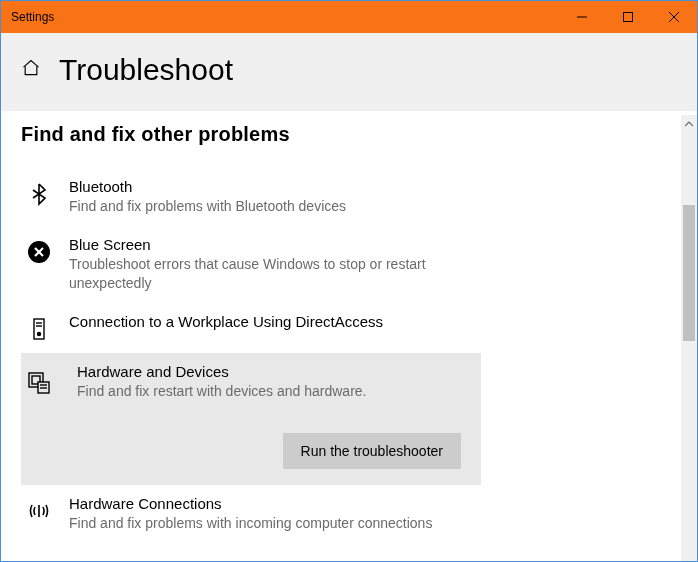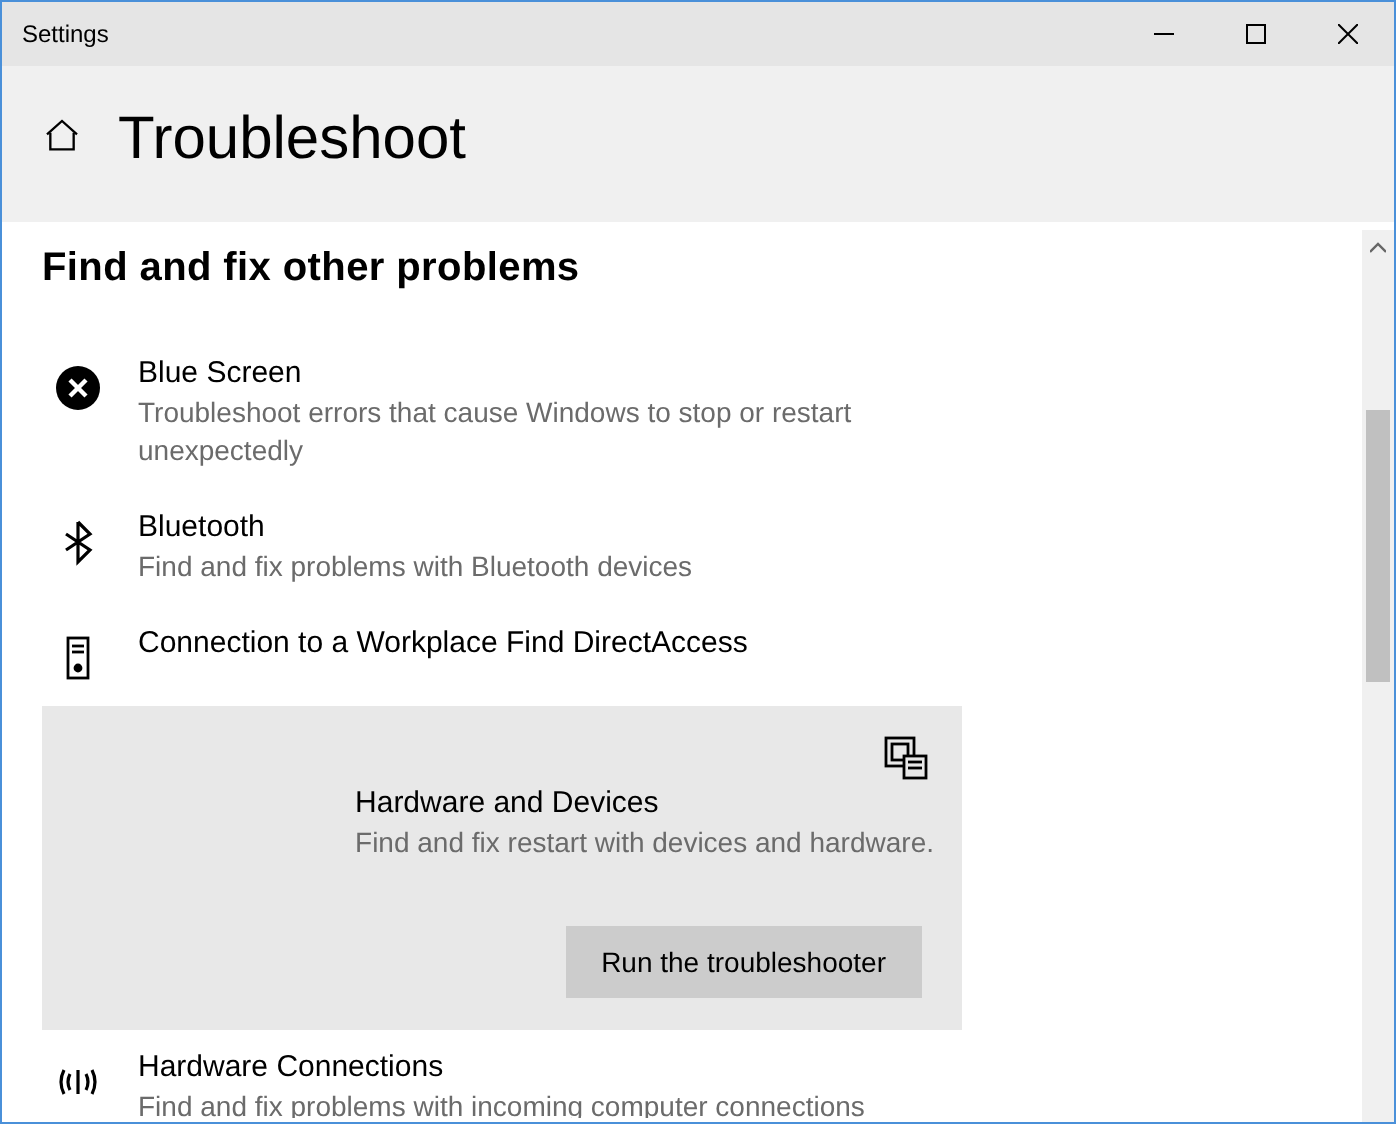--- a/index.html
+++ b/index.html
@@ -7,21 +7,21 @@
       font-family: "Segoe UI", Tahoma, sans-serif;
       width: 698px;
       height: 562px;
       background: #fff;
       overflow: hidden;
       border: 1px solid #4a90d9;
       position: relative;
     }
     .titlebar {
       height: 32px;
-      background: #e5e5e5;
+      background: #f97316;
       display: flex;
       align-items: center;
       padding-left: 10px;
       font-size: 12px;
       color: #000;
       text-align: center;
     }
     .titlebar-controls {
       margin-left: auto;
       display: flex;
@@ -70,21 +70,21 @@
       padding: 10px 14px 10px 4px;
       gap: 16px;
       align-items: flex-start;
       width: 460px;
     }
     .item.selected {
       background: #e8e8e8;
       padding-bottom: 16px;
       flex-direction: column;
     }
-    .item.selected .item-row { display:flex; gap:0; align-items:flex-end; width:100%;flex-direction:column; }
+    .item.selected .item-row { display:flex; gap:24px; align-items:center; width:100%; }
     .item-icon {
       width: 28px;
       height: 28px;
       flex-shrink: 0;
       display: flex;
       align-items: center;
       justify-content: center;
       margin-top: 2px;
     }
     .item-icon svg { width: 24px; height: 24px; }
@@ -163,55 +163,55 @@
   <div class="page-title">Troubleshoot</div>
 </div>
 
 <div class="content">
   <div class="section-title">Find and fix other problems</div>
 
   <div class="troubleshoot-list">
 
     <div class="item">
       <span class="item-icon">
+        <svg viewBox="0 0 24 24" fill="none" stroke="#000" stroke-width="1.6">
+            <path d="M12 2 V22 L18 16 L6 8 M12 2 L18 8 L6 16"></path>
+          </svg>
+      </span>
+      <div class="item-text">
+        <span class="item-title">Bluetooth</span>
+        <span class="item-desc">Find and fix problems with Bluetooth devices</span>
+      </div>
+    </div>
+
+    <div class="item">
+      <span class="item-icon">
         <svg viewBox="0 0 24 24">
             <circle cx="12" cy="12" r="11" fill="#000"></circle>
             <line x1="8" y1="8" x2="16" y2="16" stroke="#fff" stroke-width="2.2"></line>
             <line x1="16" y1="8" x2="8" y2="16" stroke="#fff" stroke-width="2.2"></line>
           </svg>
       </span>
       <div class="item-text">
         <span class="item-title">Blue Screen</span>
         <span class="item-desc">Troubleshoot errors that cause Windows to stop or restart unexpectedly</span>
-      </div>
-    </div>
-
-    <div class="item">
-      <span class="item-icon">
-        <svg viewBox="0 0 24 24" fill="none" stroke="#000" stroke-width="1.6">
-            <path d="M12 2 V22 L18 16 L6 8 M12 2 L18 8 L6 16"></path>
-          </svg>
-      </span>
-      <div class="item-text">
-        <span class="item-title">Bluetooth</span>
-        <span class="item-desc">Find and fix problems with Bluetooth devices</span>
       </div>
     </div>
 
     <div class="item">
       <span class="item-icon">
         <svg viewBox="0 0 24 24" fill="none" stroke="#000" stroke-width="1.4">
             <rect x="7" y="2" width="10" height="20"></rect>
             <line x1="9" y1="6" x2="15" y2="6"></line>
             <line x1="9" y1="9" x2="15" y2="9"></line>
             <circle cx="12" cy="17" r="1.5" fill="#000"></circle>
           </svg>
       </span>
       <div class="item-text">
-        <span class="item-title">Connection to a Workplace Find DirectAccess</span>
+        <span class="item-title">Connection to a Workplace Using DirectAccess</span>
       </div>
     </div>
 
     <div class="item selected">
       <div class="item-row">
         <span class="item-icon">
           <svg viewBox="0 0 24 24" fill="none" stroke="#000" stroke-width="1.4">
               <rect x="2" y="2" width="14" height="14"></rect>
               <rect x="5" y="5" width="8" height="8"></rect>
               <rect x="11" y="11" width="11" height="11" fill="#e8e8e8"></rect>

